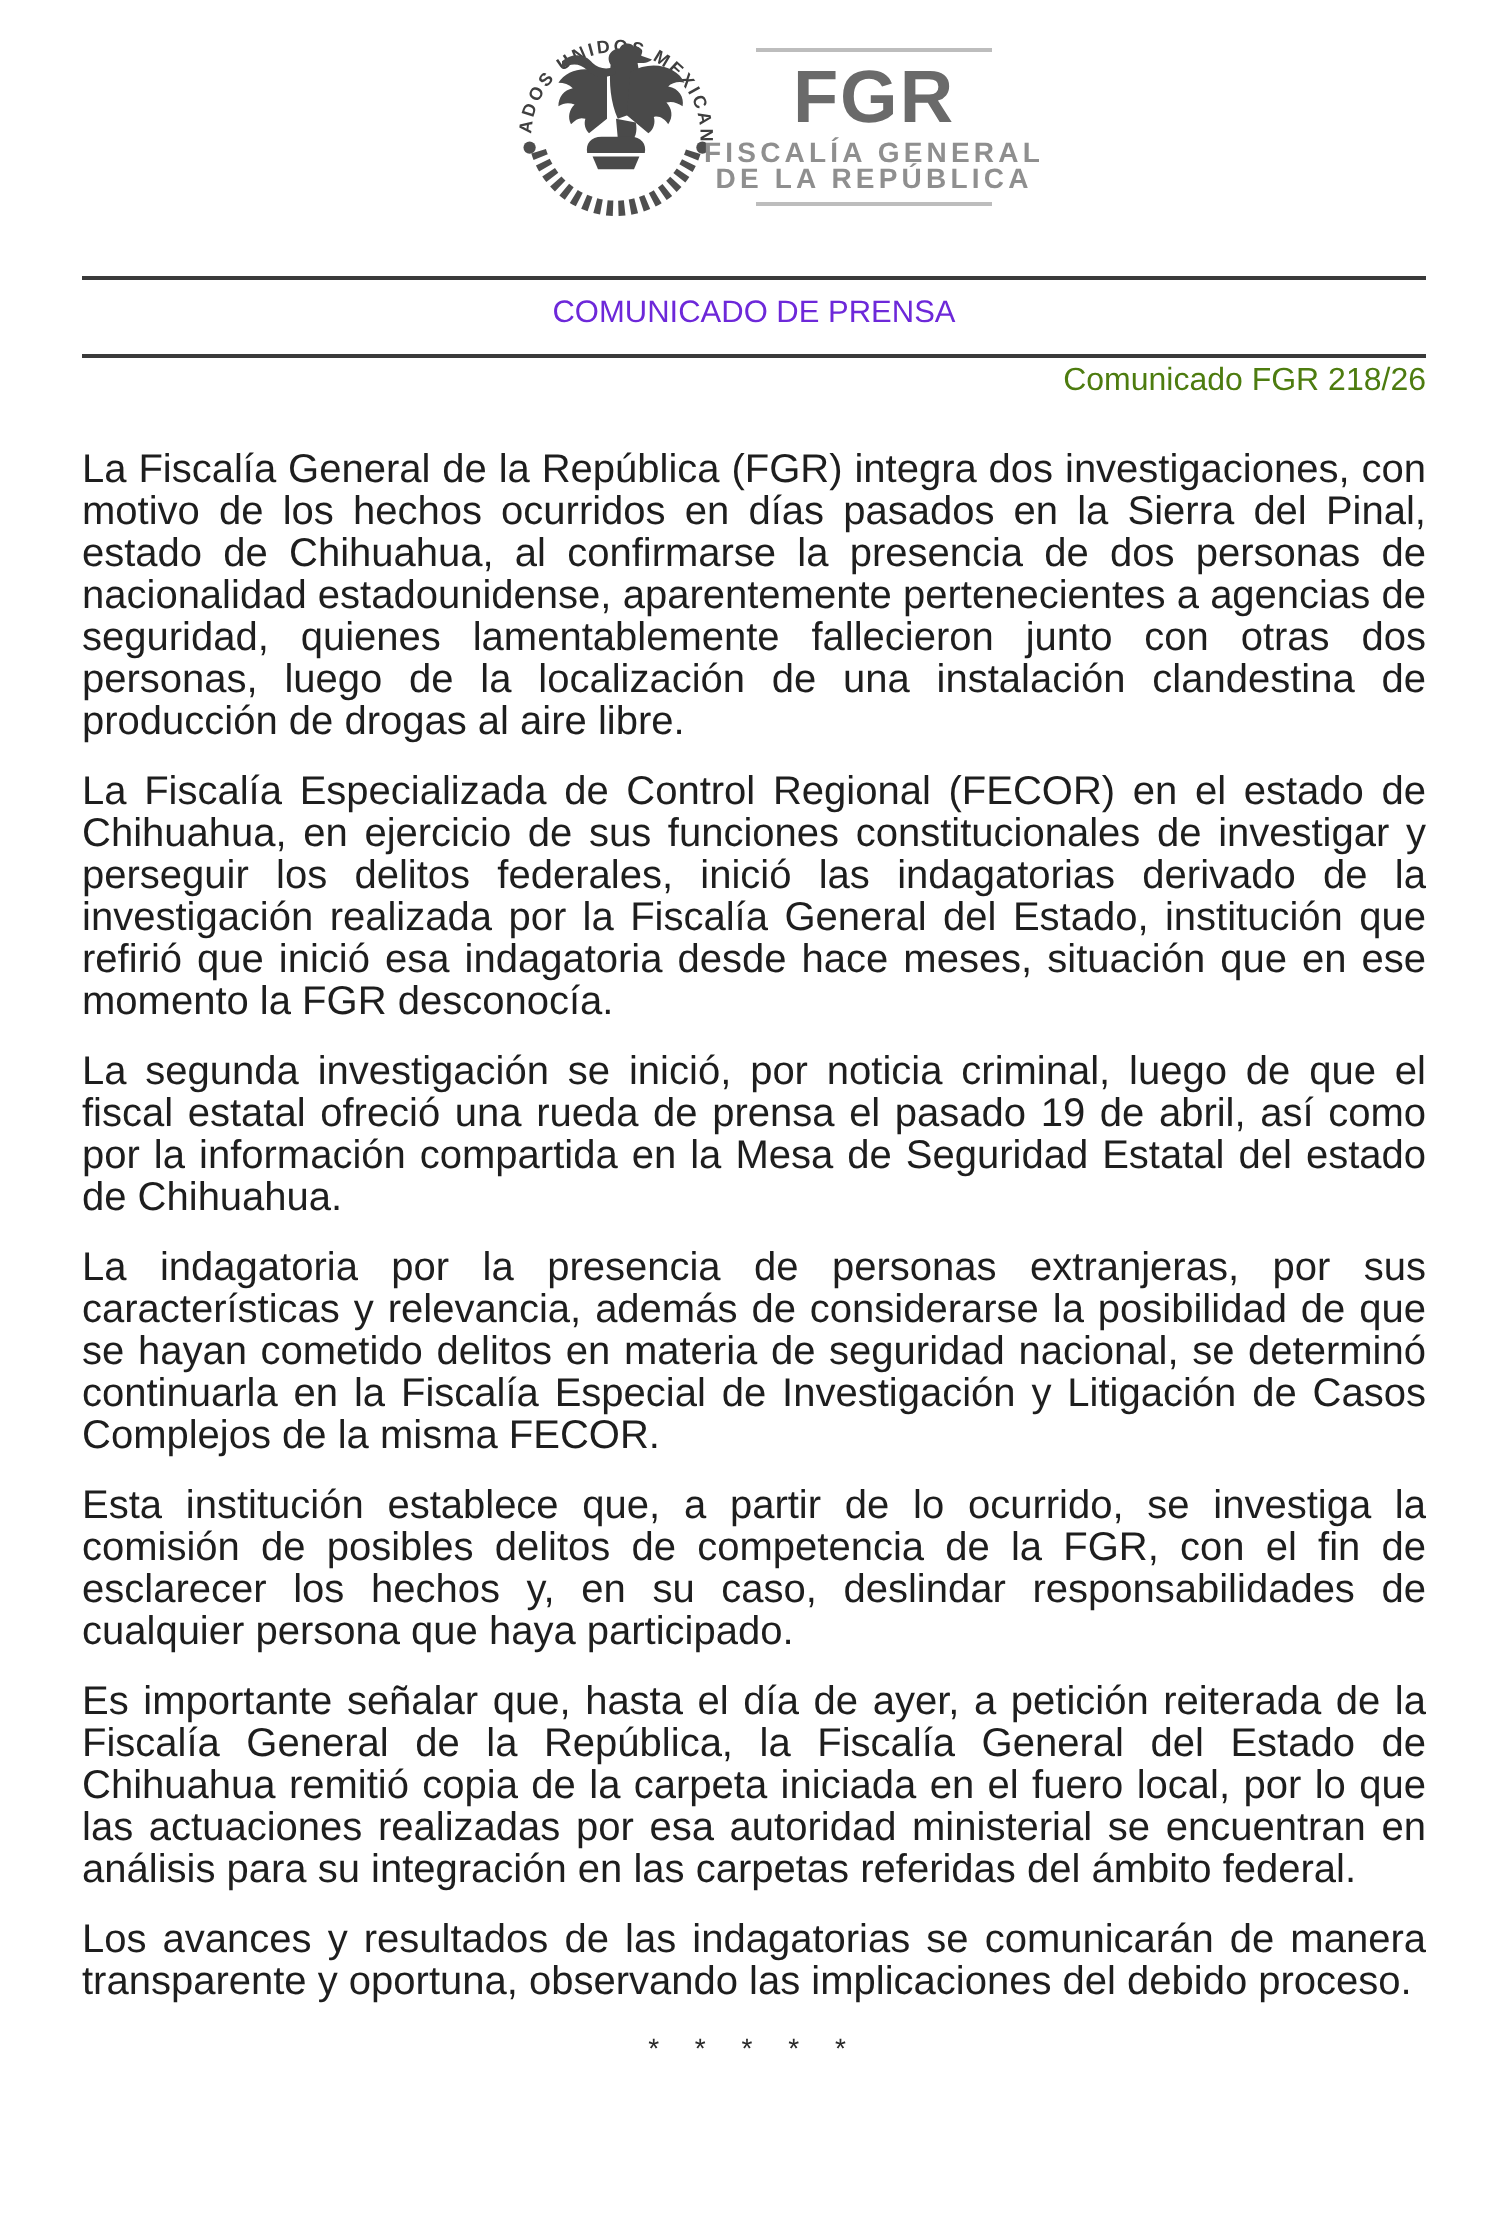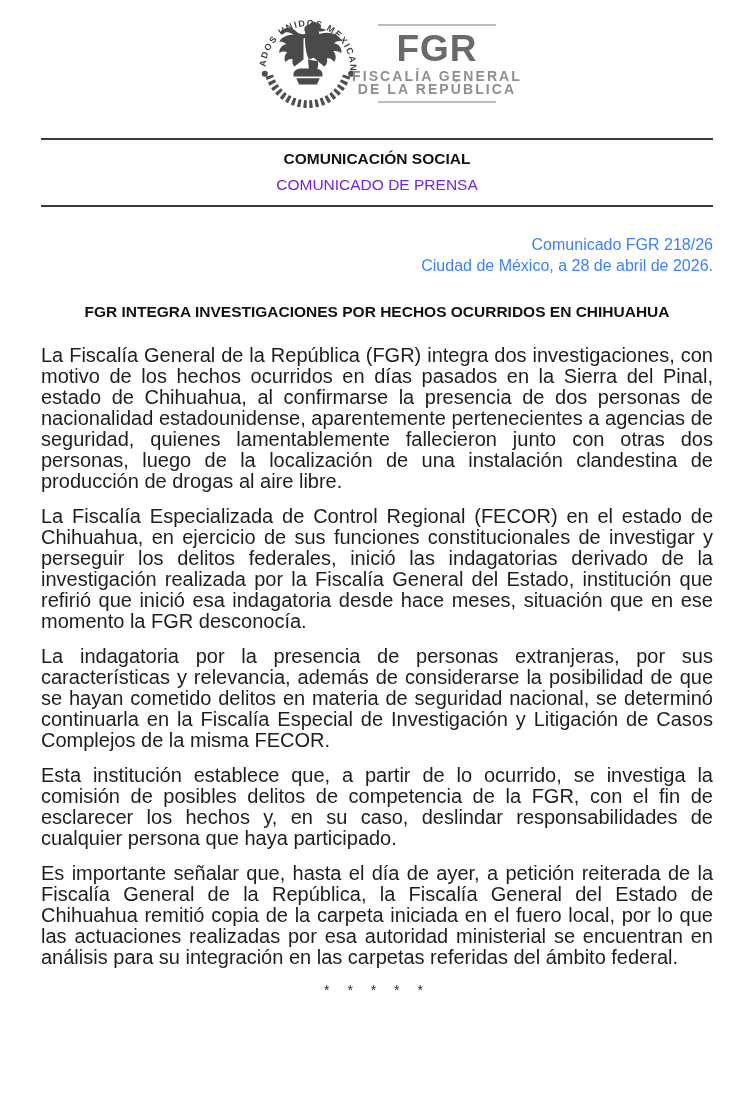--- a/index.html
+++ b/index.html
@@ -16,21 +16,21 @@
   .wm-rule{width:100%;height:2px;background:#bdbdbd;}
   .wm-acronym{font-size:37px;font-weight:700;color:#6a6a6a;letter-spacing:1px;line-height:1;margin:4px 0 3px;}
   .wm-caption{font-size:14px;font-weight:700;letter-spacing:2.1px;color:#8f8f8f;line-height:13px;white-space:nowrap;}
   .wm-rule.bottom{margin-top:5px;}
   
   .rule{height:2px;background:#3a3a3a;}
   .rule.top{margin-top:21px;}
   .doc-title{font-size:15.5px;font-weight:700;text-align:center;margin:10px 0 0;color:#111;}
   .doc-subtitle{font-size:15.5px;font-weight:400;text-align:center;margin:8px 0 0;color:#6d28d9;}
   .rule.bottom{margin-top:11px;}
-  .meta{margin-top:27px;text-align:right;font-size:16px;line-height:21px;color:#3b82f6;}
+  .meta{margin-top:1px;text-align:right;font-size:16px;line-height:21px;color:#4d7c0f;}
   .headline{margin-top:27px;text-align:center;font-size:15.5px;font-weight:700;color:#111;}
   
   .body-text{margin-top:24px;}
   .body-text p{
     margin:0 0 14px;font-size:20px;line-height:21px;
     text-align:justify;text-justify:inter-word;color:#1e1e1e;
   }
   .end-mark{text-align:center;font-size:14px;letter-spacing:7px;color:#2a2a2a;margin-top:2px;}
 </style>
 </head>
@@ -70,36 +70,35 @@
       <div class="wm-caption">FISCALÍA GENERAL</div>
       <div class="wm-caption">DE LA REPÚBLICA</div>
       <div class="wm-rule bottom"></div>
     </div>
   </div>
 
   <div class="content">
 
     <div class="rule top"></div>
 
-    <div class="doc-title">COMUNICACIÓN SOCIAL</div>
     <div class="doc-subtitle">COMUNICADO DE PRENSA</div>
 
     <div class="rule bottom"></div>
 
     <div class="meta">
       <div>Comunicado FGR 218/26</div>
-      <div>Ciudad de México, a 28 de abril de 2026.</div>
     </div>
 
-    <div class="headline">FGR INTEGRA INVESTIGACIONES POR HECHOS OCURRIDOS EN CHIHUAHUA</div>
 
     <div class="body-text">
       <p>La Fiscalía General de la República (FGR) integra dos investigaciones, con motivo de los hechos ocurridos en días pasados en la Sierra del Pinal, estado de Chihuahua, al confirmarse la presencia de dos personas de nacionalidad estadounidense, aparentemente pertenecientes a agencias de seguridad, quienes lamentablemente fallecieron junto con otras dos personas, luego de la localización de una instalación clandestina de producción de drogas al aire libre.</p>
       <p>La Fiscalía Especializada de Control Regional (FECOR) en el estado de Chihuahua, en ejercicio de sus funciones constitucionales de investigar y perseguir los delitos federales, inició las indagatorias derivado de la investigación realizada por la Fiscalía General del Estado, institución que refirió que inició esa indagatoria desde hace meses, situación que en ese momento la FGR desconocía.</p>
+      <p>La segunda investigación se inició, por noticia criminal, luego de que el fiscal estatal ofreció una rueda de prensa el pasado 19 de abril, así como por la información compartida en la Mesa de Seguridad Estatal del estado de Chihuahua.</p>
       <p>La indagatoria por la presencia de personas extranjeras, por sus características y relevancia, además de considerarse la posibilidad de que se hayan cometido delitos en materia de seguridad nacional, se determinó continuarla en la Fiscalía Especial de Investigación y Litigación de Casos Complejos de la misma FECOR.</p>
       <p>Esta institución establece que, a partir de lo ocurrido, se investiga la comisión de posibles delitos de competencia de la FGR, con el fin de esclarecer los hechos y, en su caso, deslindar responsabilidades de cualquier persona que haya participado.</p>
       <p>Es importante señalar que, hasta el día de ayer, a petición reiterada de la Fiscalía General de la República, la Fiscalía General del Estado de Chihuahua remitió copia de la carpeta iniciada en el fuero local, por lo que las actuaciones realizadas por esa autoridad ministerial se encuentran en análisis para su integración en las carpetas referidas del ámbito federal.</p>
+      <p>Los avances y resultados de las indagatorias se comunicarán de manera transparente y oportuna, observando las implicaciones del debido proceso.</p>
     </div>
 
     <div class="end-mark">* * * * *</div>
 
   </div>
 </div>
 
 </body></html>

